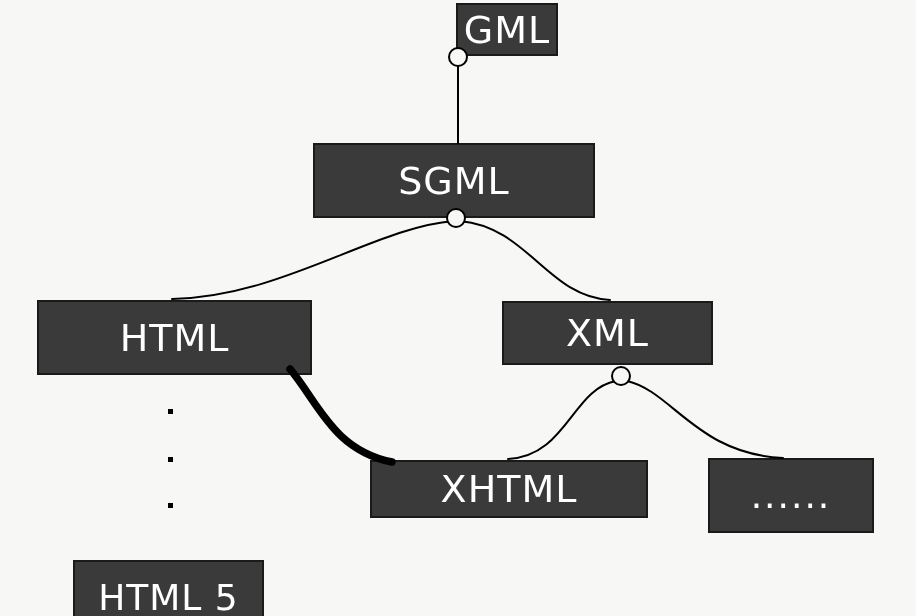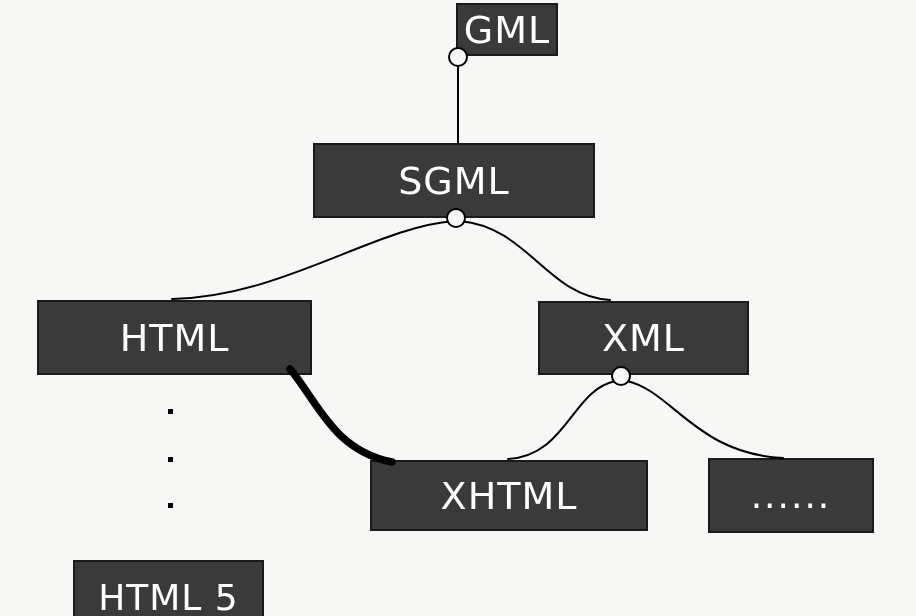--- a/index.html
+++ b/index.html
@@ -58,22 +58,22 @@
     align-items:center;
     justify-content:center;
     font-size:38px;
     letter-spacing:1px;
     z-index:1;
     white-space:nowrap;
   }
   .node-gml   {left:408px; top:3px;   width:102px; height:53px;margin-left:48px;}
   .node-sgml  {left:313px; top:143px; width:282px; height:75px;}
   .node-html  {left:37px;  top:300px; width:275px; height:75px;}
-  .node-xml   {left:538px; top:301px; width:211px; height:74px;}
-  .node-xhtml {left:370px; top:460px; width:278px; height:71px;}
+  .node-xml   {left:502px; top:301px; width:211px; height:64px;}
+  .node-xhtml {left:370px; top:460px; width:278px; height:58px;}
   .node-other {left:708px; top:458px; width:166px; height:75px; font-size:36px; letter-spacing:2px;}
   .node-html5 {left:73px;  top:525px; width:191px; height:74px; font-size:36px;margin-top:35px;}
 </style>
 </head>
 <body>
 
 <div class="canvas">
 
   <svg class="edges" viewBox="0 0 916 616" xmlns="http://www.w3.org/2000/svg">
 

